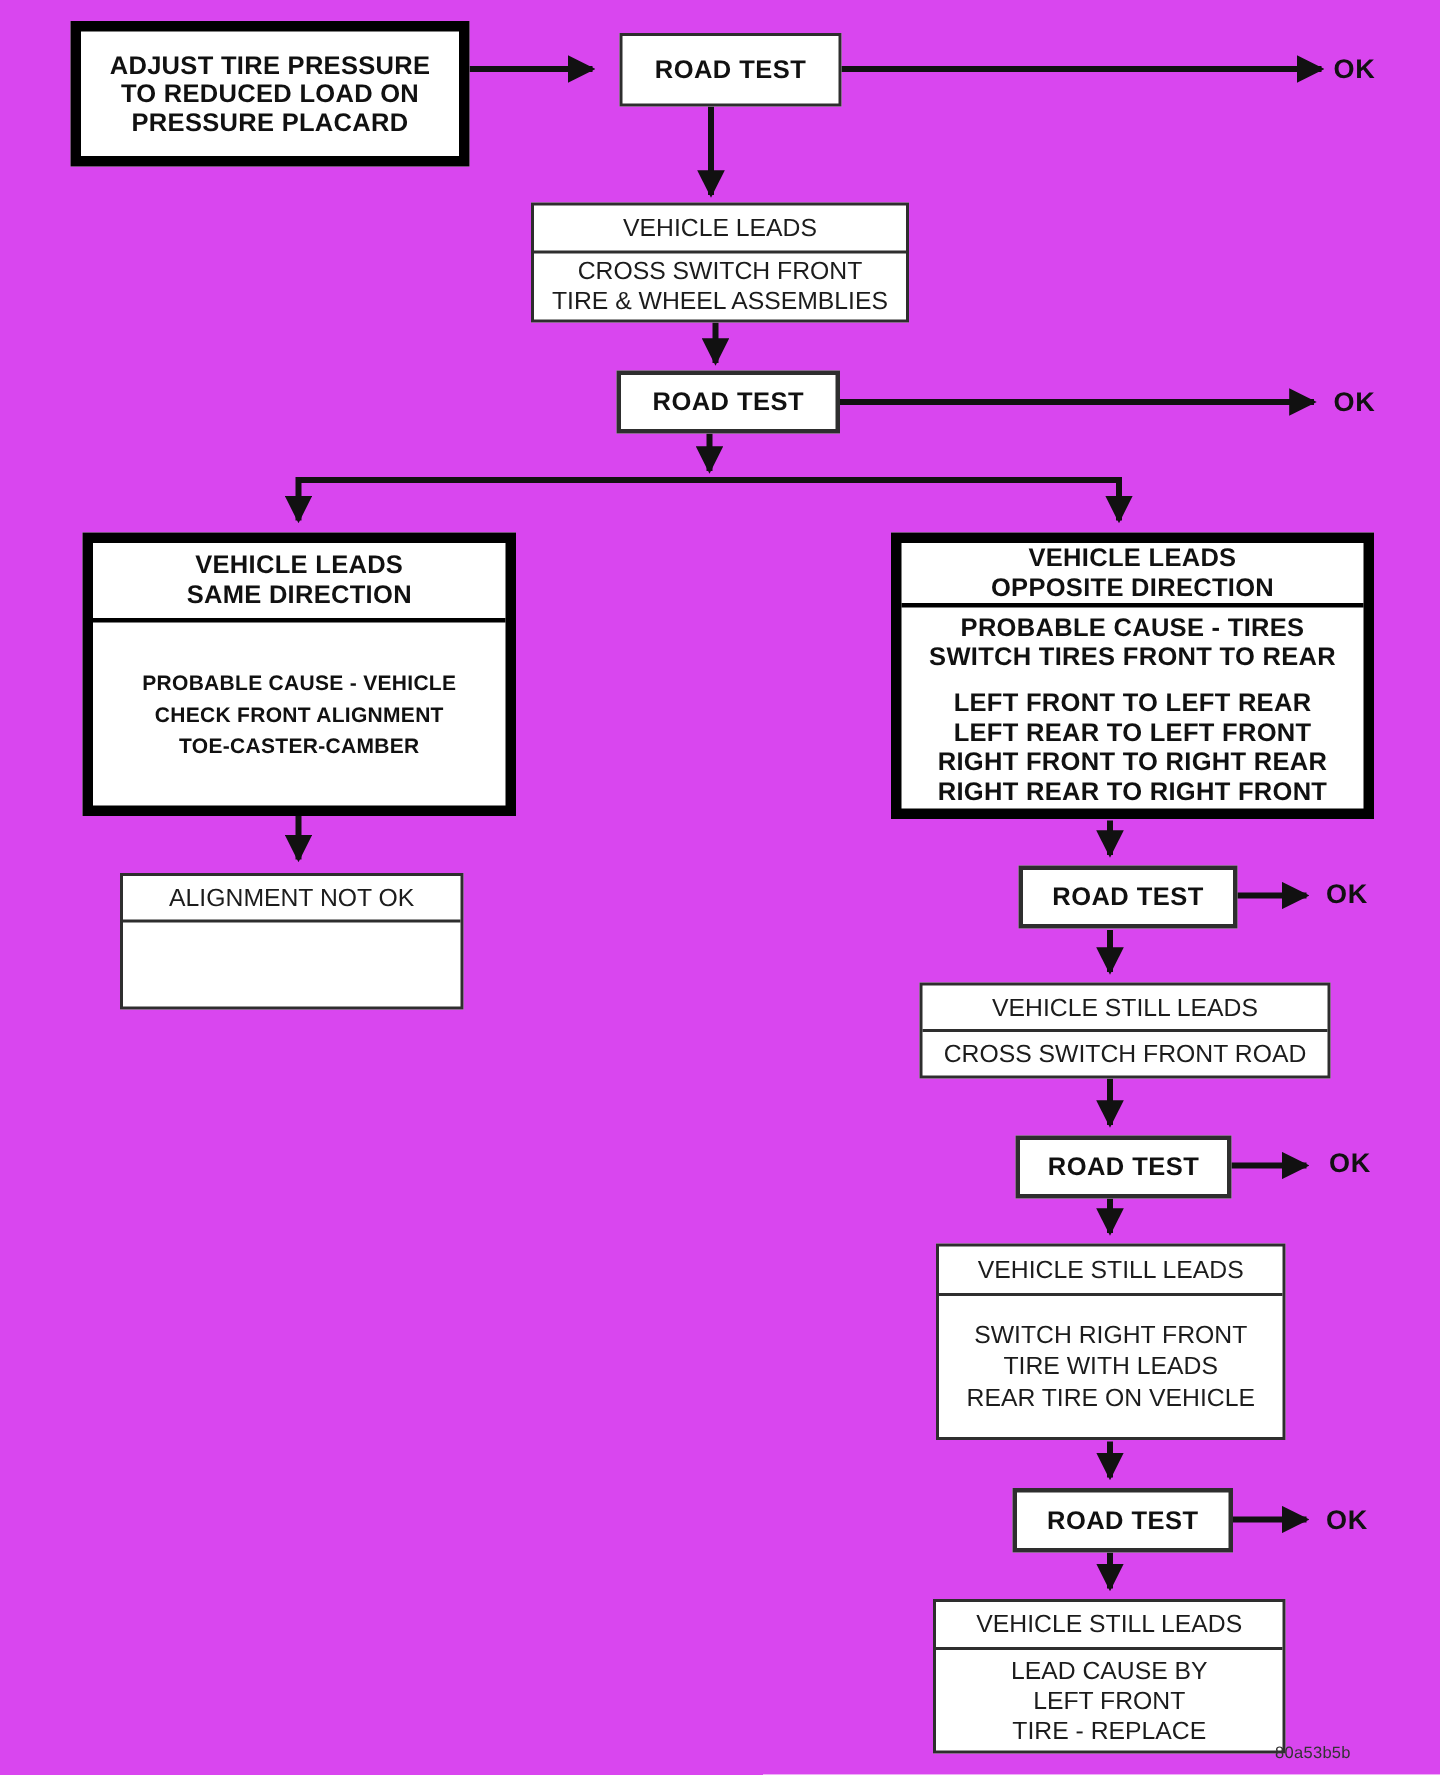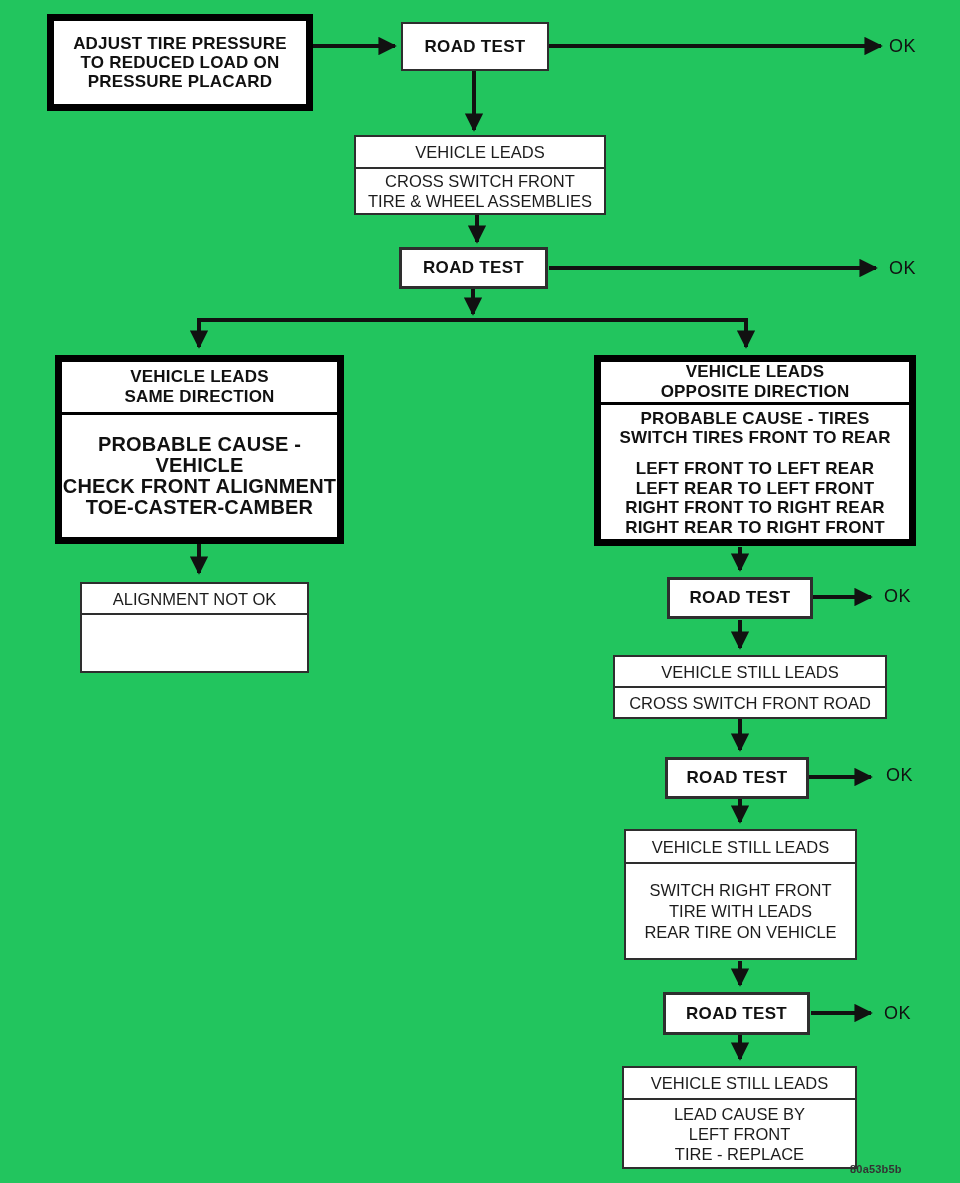--- a/index.html
+++ b/index.html
@@ -1,40 +1,40 @@
 <!DOCTYPE html>
 <html><head>
 <meta charset="utf-8">
 <style>
   html,body{margin:0;padding:0;background:#fff;}
   .canvas{
-    position:relative;width:960px;height:1183px;background:#22c55e;overflow:hidden;
+    position:relative;width:960px;height:1183px;background:#d946ef;overflow:hidden;
     font-family:"Liberation Sans","DejaVu Sans",sans-serif;color:#111;
   }
   .connectors{position:absolute;left:0;top:0;width:960px;height:1183px;}
   .box{
     position:absolute;box-sizing:border-box;background:#fff;
     display:flex;flex-direction:column;
   }
   .thick{border:7px solid #000;}
   .thin{border:2px solid #2e2e2e;}
   .cell{
     display:flex;align-items:center;justify-content:center;flex-direction:column;
     text-align:center;white-space:pre-line;
   }
   .head-thin{border-bottom:2px solid #2e2e2e;}
   .head-thick{border-bottom:3px solid #000;}
   .grow{flex:1 1 auto;}
   .b{font-weight:bold;letter-spacing:.2px;}
   .r{font-weight:normal;letter-spacing:0;color:#1c1c1c;}
   .fs17{font-size:17px;line-height:20px;}
   .fs165{font-size:16.5px;line-height:20px;}
-  .rt{align-items:center;justify-content:center;display:flex;font-weight:bold;font-size:17px;letter-spacing:.3px;}
-  .ok{position:absolute;font-weight:normal;font-size:18px;letter-spacing:.5px;color:#111;}
-  .code{position:absolute;left:850px;top:1163px;font-size:11px;font-weight:bold;color:#333;letter-spacing:.2px;}
+  .rt{align-items:center;justify-content:center;display:flex;font-weight:bold;font-size:17px;letter-spacing:.3px;margin-left:12px;}
+  .ok{position:absolute;font-weight:bold;font-size:18px;letter-spacing:.5px;color:#111;}
+  .code{position:absolute;left:850px;top:1163px;font-size:11px;font-weight:normal;color:#333;letter-spacing:.2px;}
   .gap12{row-gap:12px;}
 </style>
 </head>
 <body>
 
 <div class="canvas">
 
   <svg class="connectors" viewBox="0 0 960 1183" xmlns="http://www.w3.org/2000/svg">
     <defs>
       <marker id="ah" viewBox="0 0 10 10" refX="9" refY="5" markerWidth="4.6" markerHeight="4.6" orient="auto" markerUnits="strokeWidth">
@@ -99,21 +99,21 @@
   </div>
 
   <div class="box thin rt" style="left:399px;top:247px;width:149px;height:42px;border-width:3px;">
     <span>ROAD TEST</span>
   </div>
   <div class="ok" style="left:889px;top:258px;">OK</div>
 
   <div class="box thick" style="left:55px;top:355px;width:289px;height:189px;">
     <div class="cell head-thick b fs17" style="height:50px;">VEHICLE LEADS
 SAME DIRECTION</div>
-    <div class="cell grow b" style="font-size:20px;line-height:21px;">PROBABLE CAUSE - VEHICLE
+    <div class="cell grow b" style="font-size:14px;line-height:21px;">PROBABLE CAUSE - VEHICLE
 CHECK FRONT ALIGNMENT
 TOE-CASTER-CAMBER</div>
   </div>
 
   <div class="box thin" style="left:80px;top:582px;width:229px;height:91px;">
     <div class="cell head-thin r fs165" style="height:29px;">ALIGNMENT NOT OK</div>
   </div>
 
   <div class="box thick" style="left:594px;top:355px;width:322px;height:191px;">
     <div class="cell head-thick b fs17" style="height:52px;">VEHICLE LEADS

